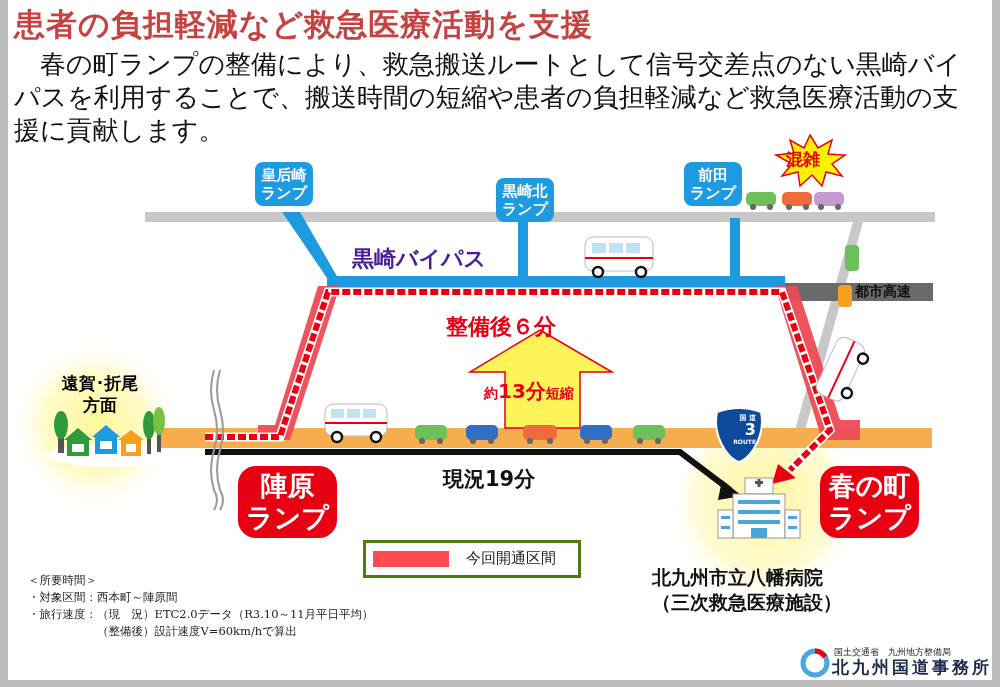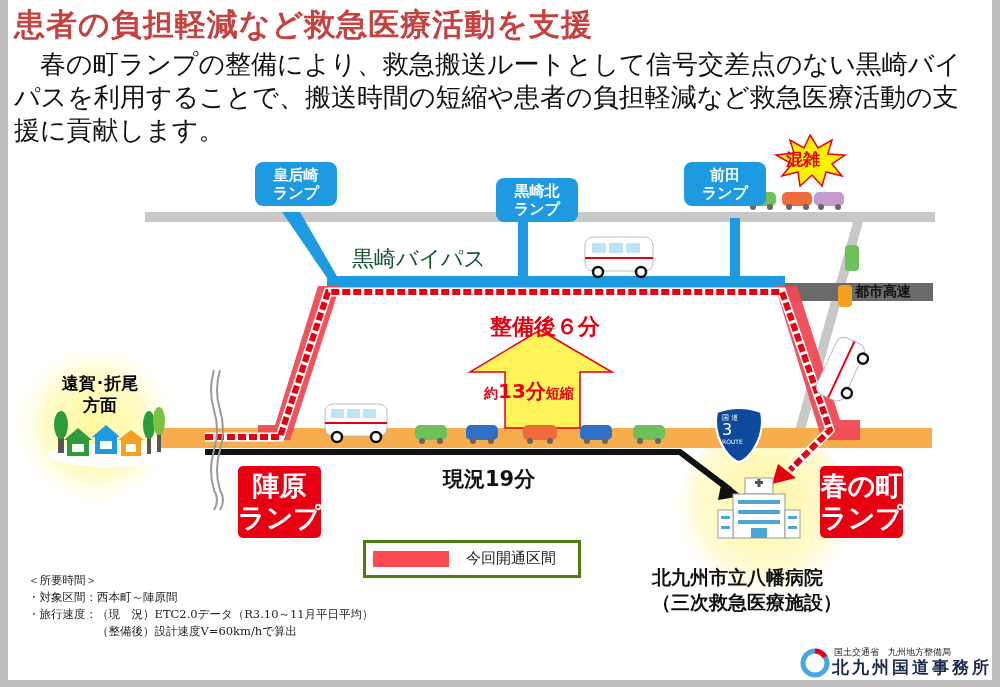--- a/index.html
+++ b/index.html
@@ -1,22 +1,22 @@
 <!DOCTYPE html>
 <html><head>
 <meta charset="utf-8">
 <style>
   html, body { margin:0; padding:0; }
   body { width:1000px; height:687px; background:#bdbdbd; position:relative; overflow:hidden; font-family:"DejaVu Sans", sans-serif; }
   .frame { position:absolute; left:8px; top:0; width:984px; height:680px; background:#ffffff; }
   .title { position:absolute; left:14px; top:4px; font-size:31px; font-weight:bold; color:#c4423f; letter-spacing:1px; white-space:nowrap; }
   .lead { position:absolute; left:14px; top:48px; width:970px; font-size:26px; line-height:33px; color:#111; }
   .abs { position:absolute; }
-  .ramp-blue { position:absolute; background:#1e9be0; color:#fff; font-weight:bold; font-size:15px; line-height:18px; text-align:center; border-radius:8px; padding:4px 18px; }
-  .ramp-red { position:absolute; background:#e60012; color:#fff; font-weight:bold; font-size:27px; line-height:32px; text-align:center; border-radius:5px; padding:4px 0; }
+  .ramp-blue { position:absolute; background:#1e9be0; color:#fff; font-weight:bold; font-size:15px; line-height:18px; text-align:center; border-radius:8px; padding:4px 6px; }
+  .ramp-red { position:absolute; background:#e60012; color:#fff; font-weight:bold; font-size:27px; line-height:32px; text-align:center; border-radius:18px; padding:4px 8px; }
   .note { position:absolute; left:28px; top:572px; font-family:"DejaVu Serif", serif; font-size:11.5px; line-height:17px; color:#222; white-space:pre; }
   .legend { position:absolute; left:363px; top:540px; width:212px; height:32px; border:3px solid #4d7c0f; background:#fff; }
   .legend-swatch { position:absolute; left:7px; top:8px; width:76px; height:16px; background:#ff4a4f; }
   .legend-label { position:absolute; left:100px; top:6px; font-size:15px; color:#222; }
   .hospital-name { position:absolute; left:652px; top:565px; font-size:19px; font-weight:bold; line-height:25px; color:#111; white-space:pre; }
   .footer-org-small { position:absolute; left:834px; top:646px; font-size:9px; color:#222; white-space:nowrap; }
   .footer-org-big { position:absolute; left:832px; top:656px; font-size:17px; font-weight:bold; color:#1a2a4a; letter-spacing:3px; white-space:nowrap; }
 </style>
 </head>
 <body>
@@ -187,35 +187,35 @@
 
 <div class="ramp-red" style="left:238px;top:466px">
   <div>陣原</div>
   <div>ランプ</div>
 </div>
 <div class="ramp-red" style="left:820px;top:466px">
   <div>春の町</div>
   <div>ランプ</div>
 </div>
 
-<div class="abs" style="left:352px;top:244px;font-size:22px;font-weight:normal;color:#14532d;">黒崎バイパス</div>
+<div class="abs" style="left:352px;top:244px;font-size:22px;font-weight:bold;color:#4c1d95;">黒崎バイパス</div>
 <div class="abs" style="left:786px;top:148px;font-size:17px;font-weight:bold;color:#e60012;">混雑</div>
 <div class="abs" style="left:855px;top:283px;font-size:14px;font-weight:bold;color:#111;">都市高速</div>
-<div class="abs" style="left:446px;top:312px;font-size:22px;font-weight:bold;color:#e60012;margin-left:44px;">整備後６分</div>
+<div class="abs" style="left:446px;top:312px;font-size:22px;font-weight:bold;color:#e60012;">整備後６分</div>
 <div class="abs" style="left:484px;top:378px;color:#e60012;font-weight:bold;white-space:nowrap;">
   <span style="font-size:14px">約</span><span style="font-size:20px">13分</span><span style="font-size:14px">短縮</span>
 </div>
 <div class="abs" style="left:443px;top:465px;font-size:21px;font-weight:bold;color:#111;">現況19分</div>
 
 <div class="abs" style="left:60px;top:372px;width:80px;text-align:center;font-size:17px;font-weight:bold;color:#000000;line-height:22px;">
   <div>遠賀･折尾</div>
   <div>方面</div>
 </div>
 
-<div class="abs" style="left:722px;top:414px;width:34px;text-align:left;color:#fff;font-weight:normal;">
+<div class="abs" style="left:722px;top:414px;width:34px;text-align:right;color:#fff;font-weight:bold;">
   <div style="font-size:7px;line-height:8px">国 道</div>
   <div style="font-size:16px;line-height:16px">3</div>
   <div style="font-size:6px;line-height:7px">ROUTE</div>
 </div>
 
 <div class="legend">
   <div class="legend-swatch"></div>
   <div class="legend-label">今回開通区間</div>
 </div>
 

